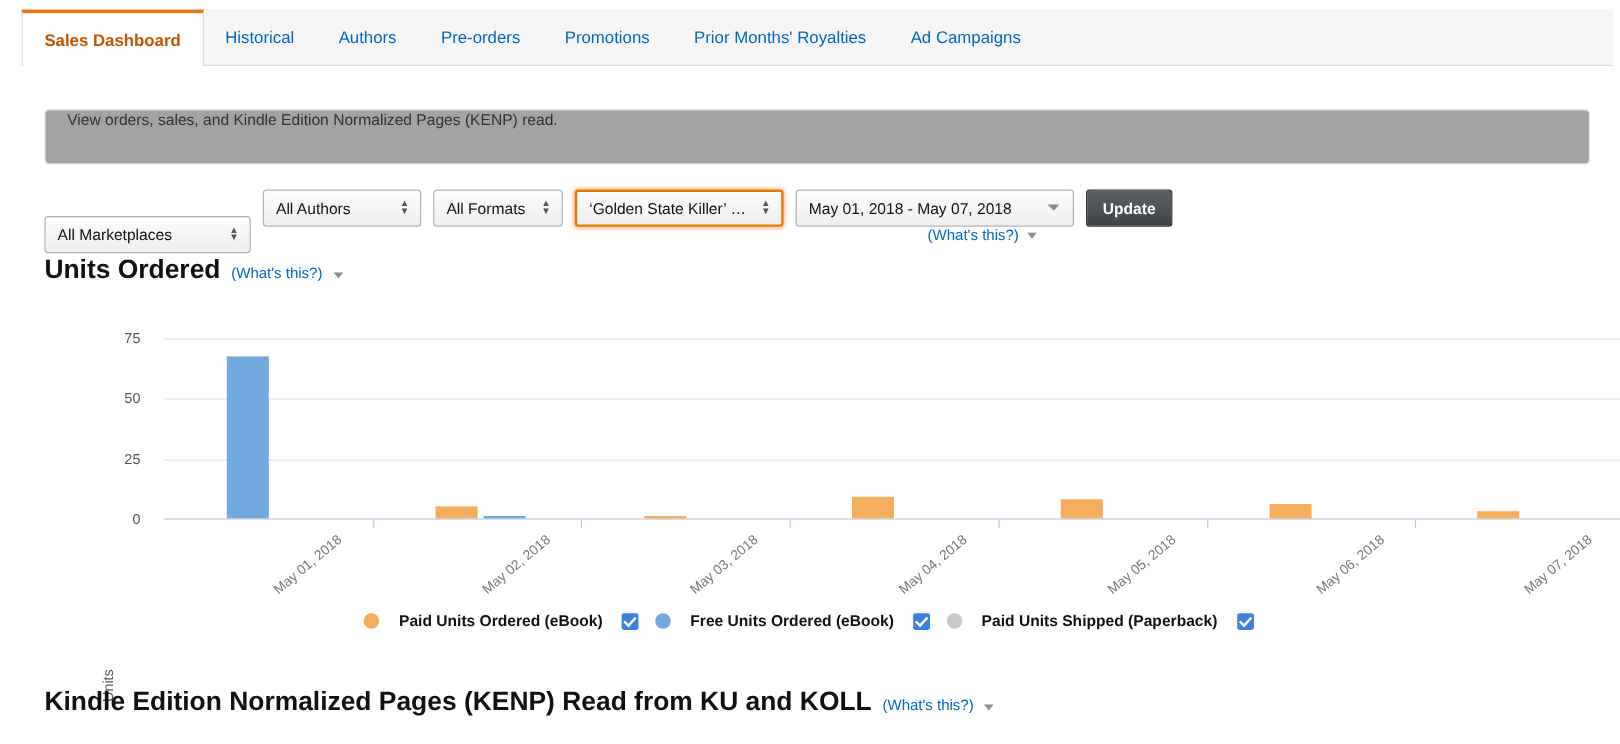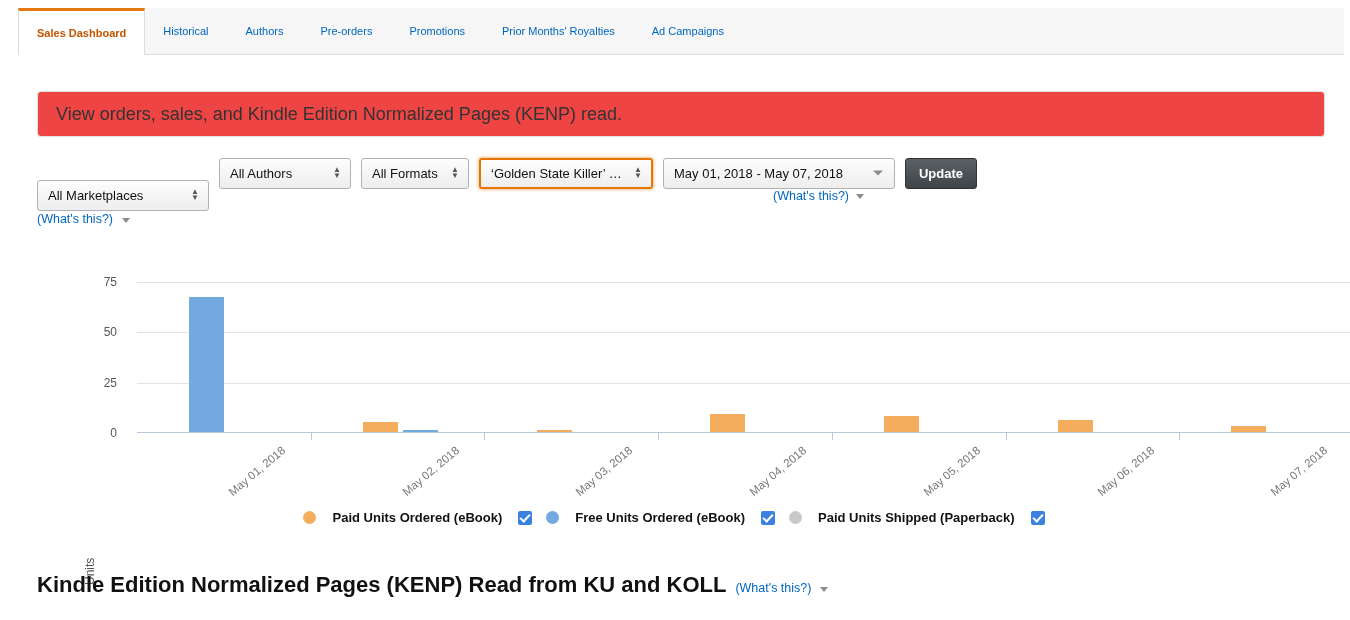--- a/index.html
+++ b/index.html
@@ -15,46 +15,46 @@
   
   .tabbar {
     position: absolute; left: 18px; top: 8px; width: 1326px; height: 47px;
     background: #f6f6f6;
     border-bottom: 1px solid #ddd;
     display: flex; align-items: stretch;
   }
   .tab {
     display: flex; align-items: center;
     padding: 0 18px;
-    font-size: 11px;
+    font-size: 14px;
     color: #0066c0;
     cursor: pointer;
     white-space: nowrap;
     border-right: 1px solid transparent;
   }
   .tab.active {
     background: #ffffff;
     color: #c45500;
     font-weight: bold;
     border-top: 3px solid #e47911;
     border-left: 1px solid #ddd;
     border-right: 1px solid #ddd;
     margin-bottom: -1px;
     padding-top: 0;
   }
 
   
   .banner {
     position: absolute; left: 37px; top: 91px; width: 1288px; height: 46px;
-    background: #ef4444;
+    background: #a3a3a3;
     border: 1px solid #e0e0e0;
     border-radius: 4px;
-    display: flex; align-items: center;
+    display: flex; align-items: flex-start;
     padding-left: 18px;
-    font-size: 18px;
+    font-size: 13px;
     color: #333;
   }
 
   
   .filters { position: absolute; left: 37px; top: 157px; height: 32px; display: flex; align-items: center; }
   .sel {
     position: relative;
     height: 31px;
     background: linear-gradient(to bottom, #fdfdfd 0%, #eeeeee 100%);
     border: 1px solid #adb1b8;
@@ -211,20 +211,21 @@
       <span>Update</span>
     </div>
   </div>
 
   <div class="whats-sub">
     <span>(What's this?)</span>
     <span class="tri"></span>
   </div>
 
   <div class="sect" id="sect-units">
+    <span class="h">Units Ordered</span>
     <span class="wt">(What's this?)</span>
     <span class="tri"></span>
   </div>
 
   <div class="chart">
     <div class="ylabel">Units</div>
     <div class="yticks" id="yticks">
         <div class="ytick" style="top: 178px;">0</div>
         <div class="ytick" style="top: 127.667px;">25</div>
         <div class="ytick" style="top: 77.3333px;">50</div>

